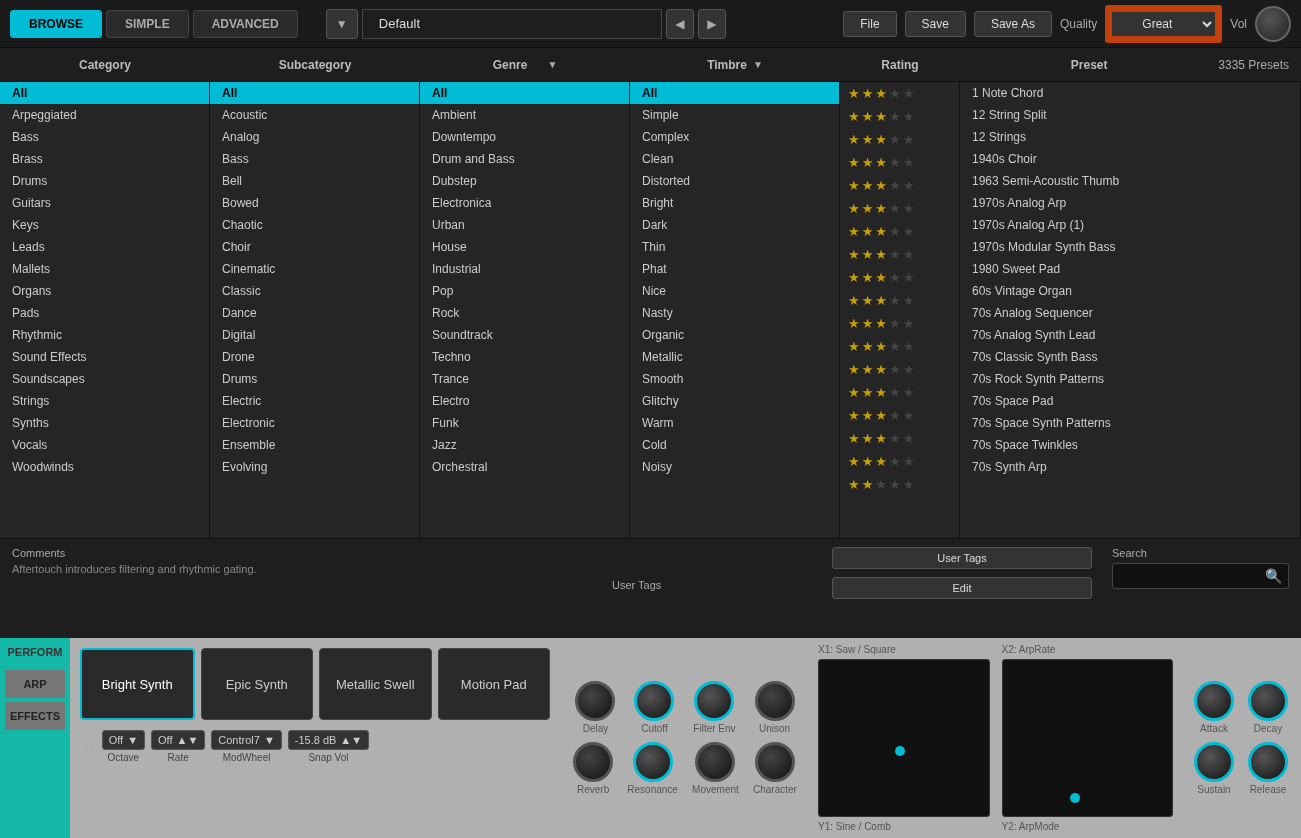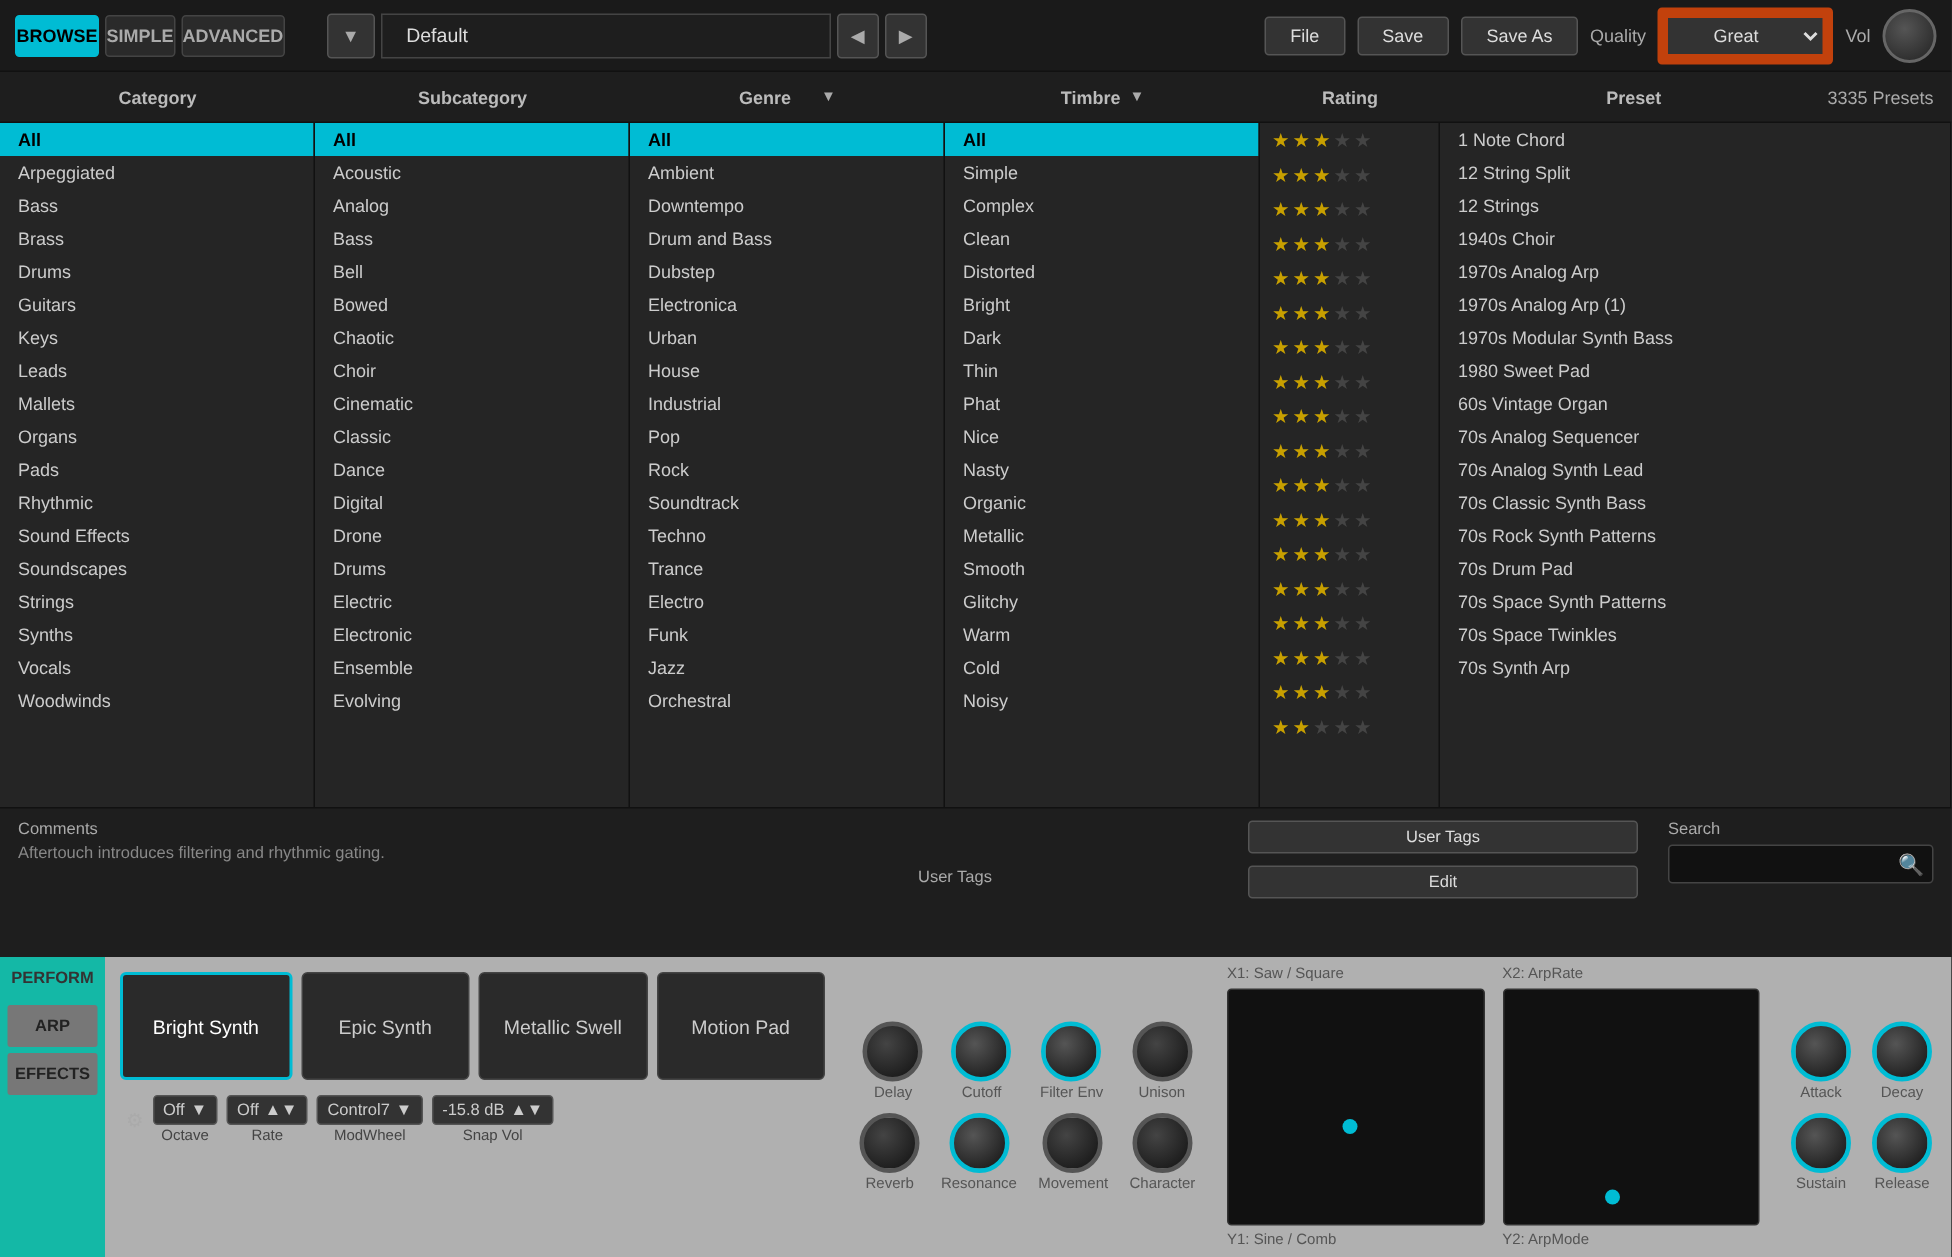--- a/index.html
+++ b/index.html
@@ -17,21 +17,21 @@
     .top-bar {
       background: #1a1a1a;
       height: 48px;
       display: flex;
       align-items: center;
       padding: 0 10px;
       gap: 4px;
       border-bottom: 1px solid #111;
     }
     .tab-btn {
-      padding: 6px 0;
+      padding: 6px 18px;
       border: 1px solid #444;
       background: #2a2a2a;
       color: #aaa;
       cursor: pointer;
       font-size: 12px;
       font-weight: bold;
       border-radius: 3px;
     }
     .tab-btn.active {
       background: #00bcd4;
@@ -690,30 +690,31 @@
           <span class="star empty">★</span>
           <span class="star empty">★</span>
         </div>
     </div>
 
     <div class="list-column col-presets">
       <div class="preset-row">1 Note Chord</div>
       <div class="preset-row">12 String Split</div>
       <div class="preset-row">12 Strings</div>
       <div class="preset-row">1940s Choir</div>
+      <div class="preset-row">1963 Semi-Acoustic Thumb</div>
       <div class="preset-row">1970s Analog Arp</div>
       <div class="preset-row">1970s Analog Arp (1)</div>
       <div class="preset-row">1970s Modular Synth Bass</div>
       <div class="preset-row">1980 Sweet Pad</div>
       <div class="preset-row">60s Vintage Organ</div>
       <div class="preset-row">70s Analog Sequencer</div>
       <div class="preset-row">70s Analog Synth Lead</div>
       <div class="preset-row">70s Classic Synth Bass</div>
       <div class="preset-row">70s Rock Synth Patterns</div>
-      <div class="preset-row">70s Drum Pad</div>
+      <div class="preset-row">70s Space Pad</div>
       <div class="preset-row">70s Space Synth Patterns</div>
       <div class="preset-row">70s Space Twinkles</div>
       <div class="preset-row">70s Synth Arp</div>
     </div>
 
   </div>
 
   <div class="bottom-info">
     <div class="comments-section">
       <div class="comments-label">Comments</div>

